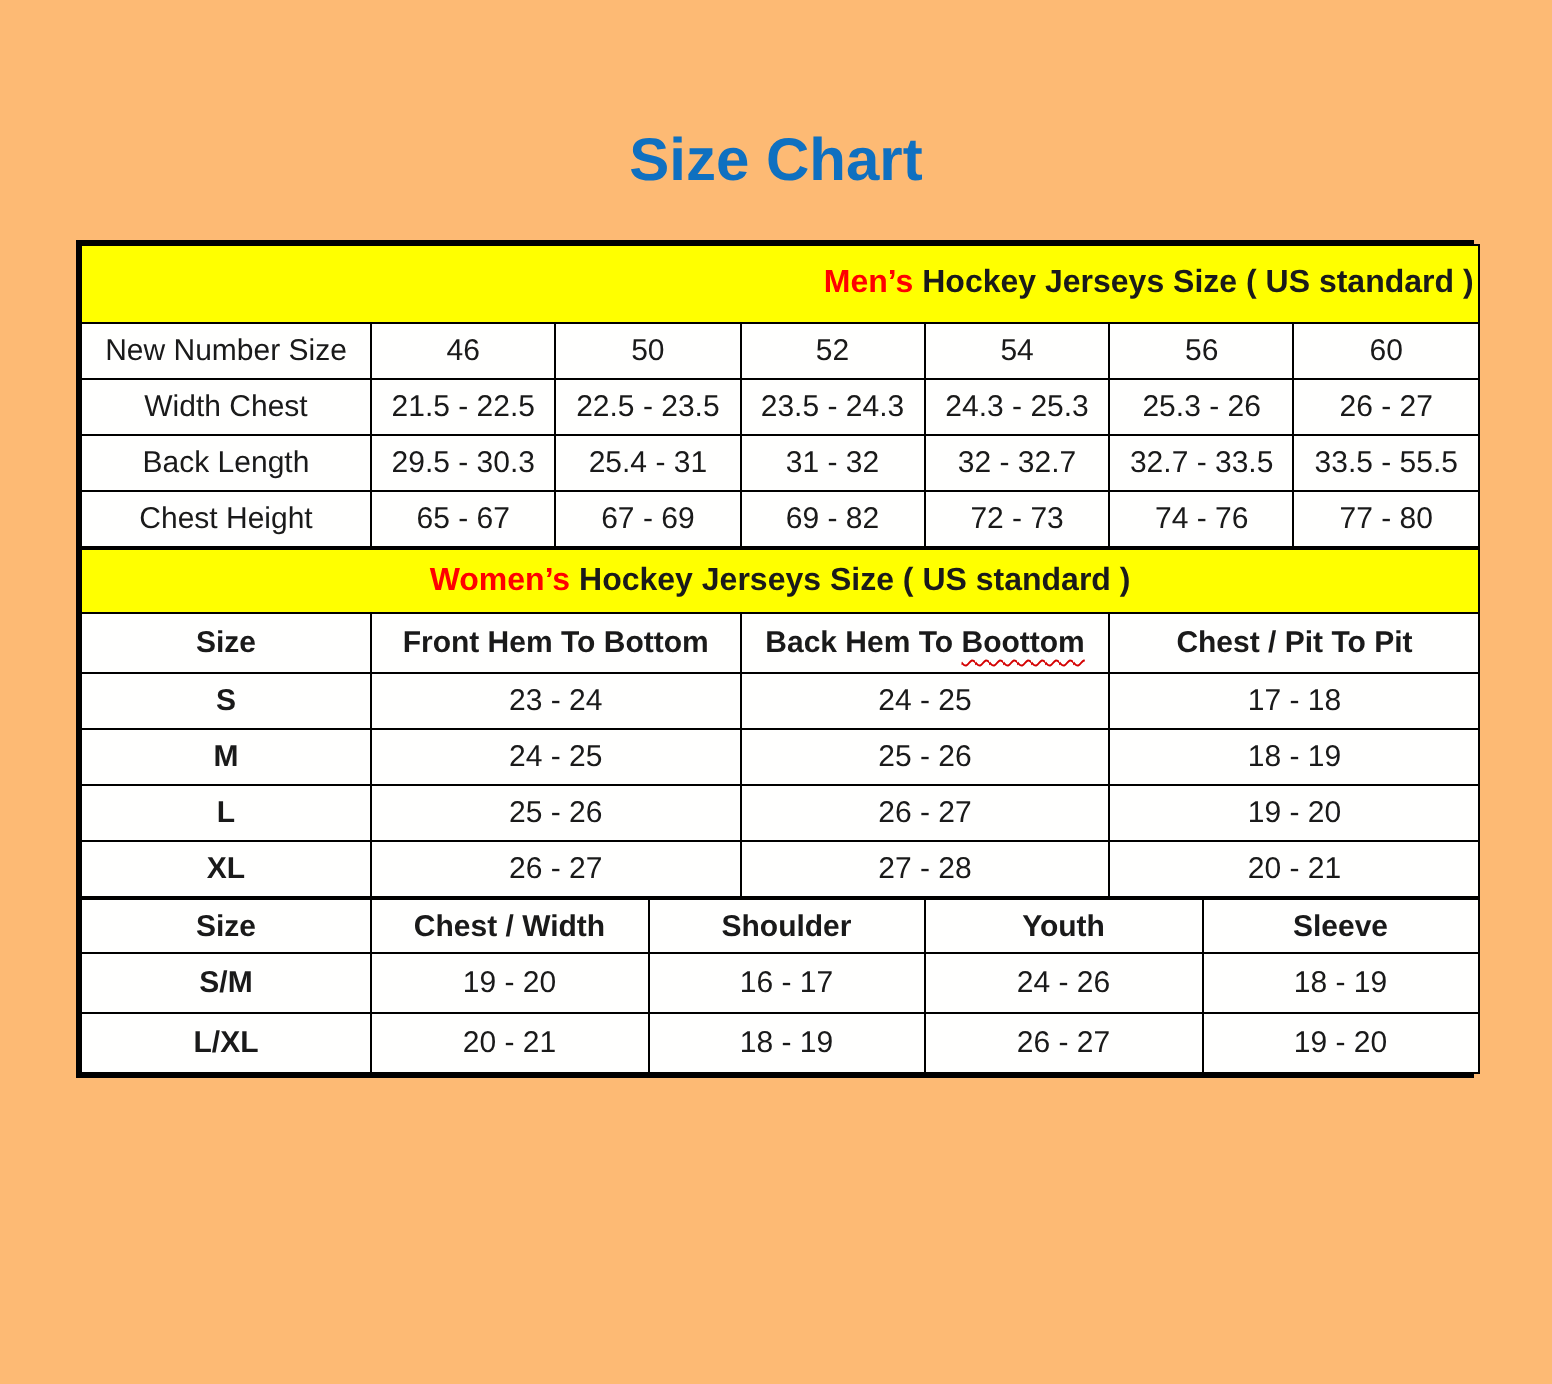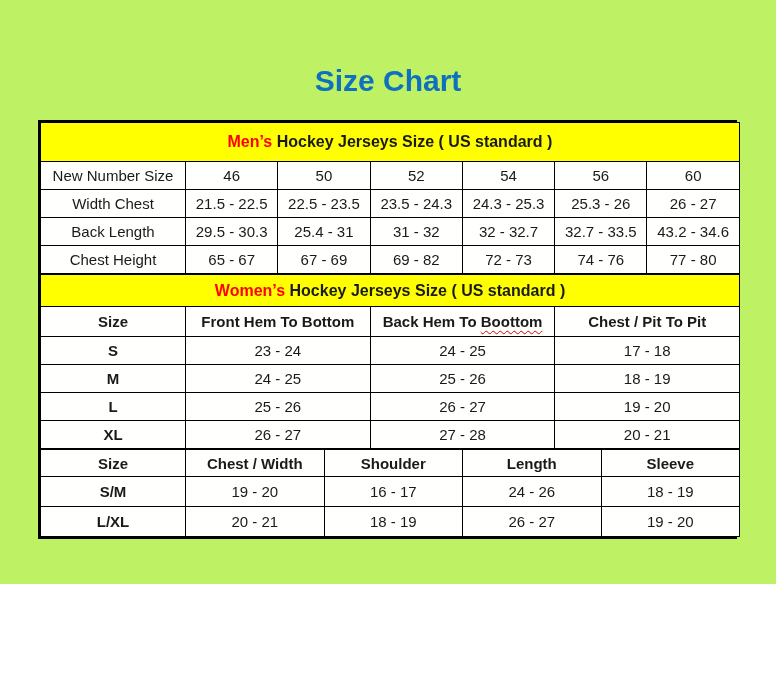--- a/index.html
+++ b/index.html
@@ -1,20 +1,20 @@
 <!DOCTYPE html>
 <html style="--title-blue: #0f70c0; --accent-red: #ff0000; --header-yellow: #ffff00;"><head>
 <meta charset="utf-8">
 <style>
   html, body { margin: 0; padding: 0; background: #ffffff; }
   .page {
     position: relative;
     width: 776px;
-    height: 584px;
-    background: #bef264;
+    height: 692px;
+    background: #fdba74;
     font-family: "Liberation Sans", sans-serif;
     color: #1a1a1a;
     overflow: hidden;
   }
   .title {
     position: absolute;
     top: 64px;
     left: 0;
     width: 100%;
     margin: 0;
@@ -58,21 +58,21 @@
     text-decoration-color: #d40000;
     text-decoration-thickness: 1px;
     text-underline-offset: 3px;
   }
   
   col.c1  { width: 145px; }
   col.cm  { width: 92.3px;  }
   col.cw  { width: 184.7px; }
   col.cy  { width: 138.5px; }
   
-  .t-mens   tr.band td   { height: 38px; }
+  .t-mens   tr.band td   { height: 38px; text-align: right; }
   .t-mens   td           { height: 27px; }
   .t-womens tr.band td   { height: 31px; }
   .t-womens tr.head td   { height: 29px; }
   .t-womens td           { height: 27px; }
   .t-youth  tr.band td   { height: 29px; }
   .t-youth  tr.head td   { height: 26px; }
   .t-youth  td           { height: 29px; }
 </style>
 </head>
 <body>
@@ -118,21 +118,21 @@
           <td>25.3 - 26</td>
           <td>26 - 27</td>
         </tr>
         <tr>
           <td>Back Length</td>
           <td>29.5 - 30.3</td>
           <td>25.4 - 31</td>
           <td>31 - 32</td>
           <td>32 - 32.7</td>
           <td>32.7 - 33.5</td>
-          <td>43.2 - 34.6</td>
+          <td>33.5 - 55.5</td>
         </tr>
         <tr>
           <td>Chest Height</td>
           <td>65 - 67</td>
           <td>67 - 69</td>
           <td>69 - 82</td>
           <td>72 - 73</td>
           <td>74 - 76</td>
           <td>77 - 80</td>
         </tr>
@@ -195,21 +195,21 @@
           <col class="cy">
           <col class="cy">
           <col class="cy">
           <col class="cy">
       </colgroup>
       <tbody>
         <tr class="head">
           <td class="hdr">Size</td>
           <td class="hdr">Chest / Width</td>
           <td class="hdr">Shoulder</td>
-          <td class="hdr">Length</td>
+          <td class="hdr">Youth</td>
           <td class="hdr">Sleeve</td>
         </tr>
         <tr>
           <td class="lbl">S/M</td>
           <td>19 - 20</td>
           <td>16 - 17</td>
           <td>24 - 26</td>
           <td>18 - 19</td>
         </tr>
         <tr>

